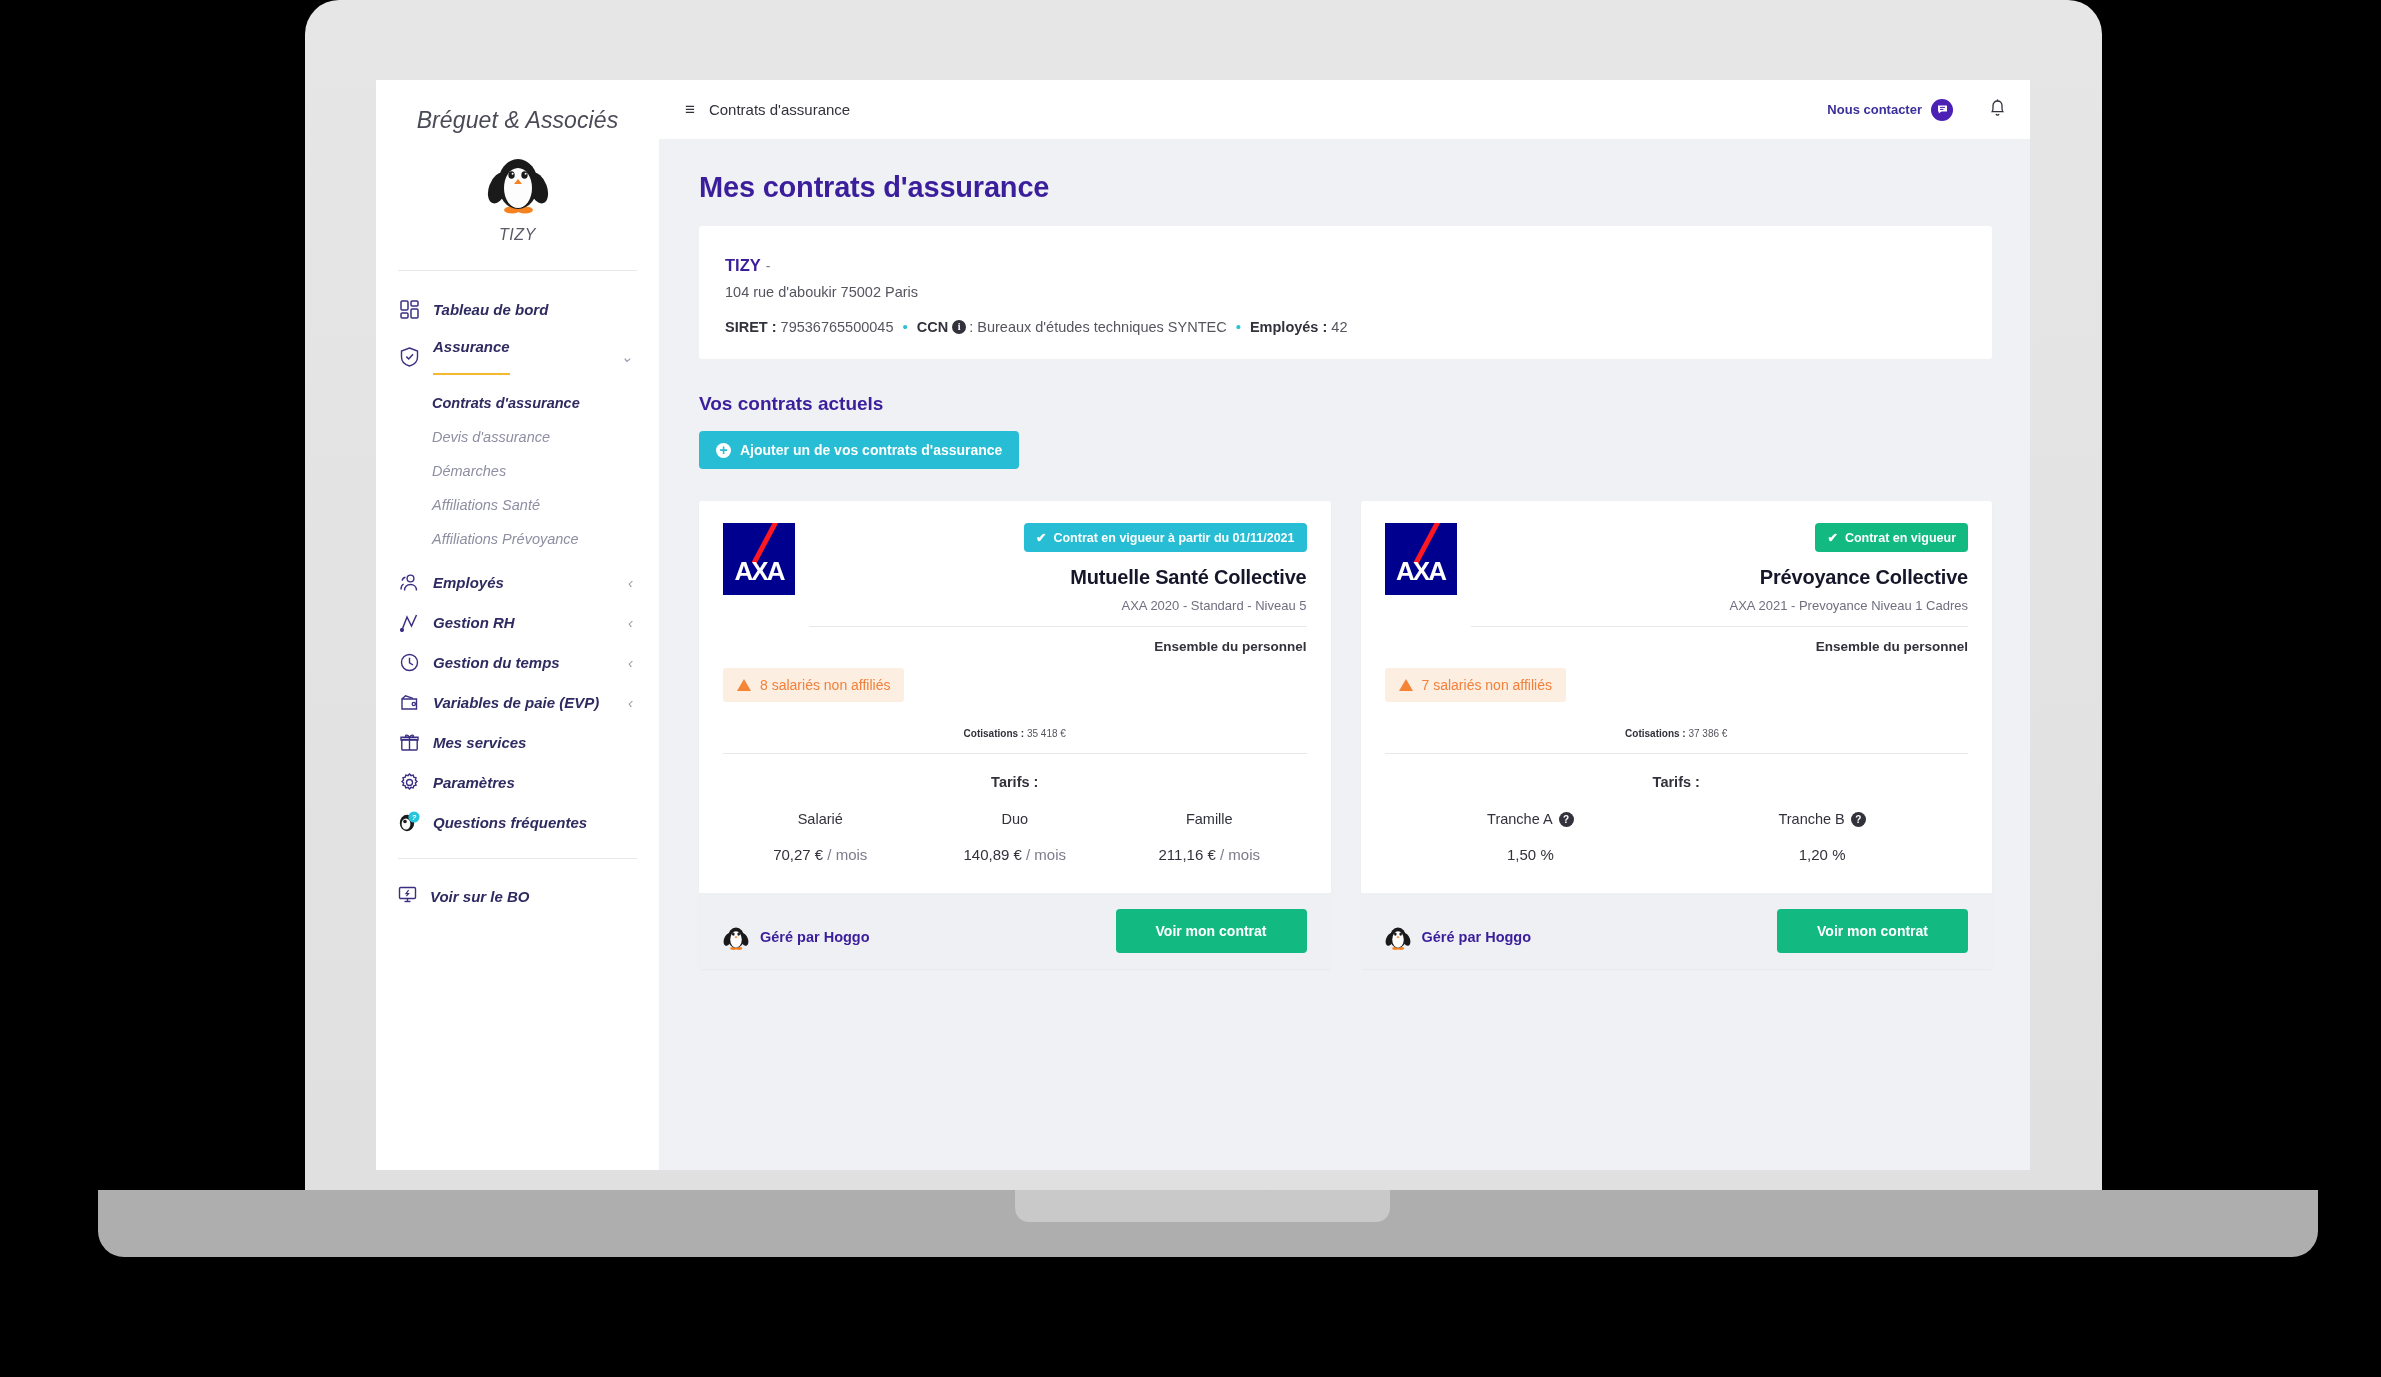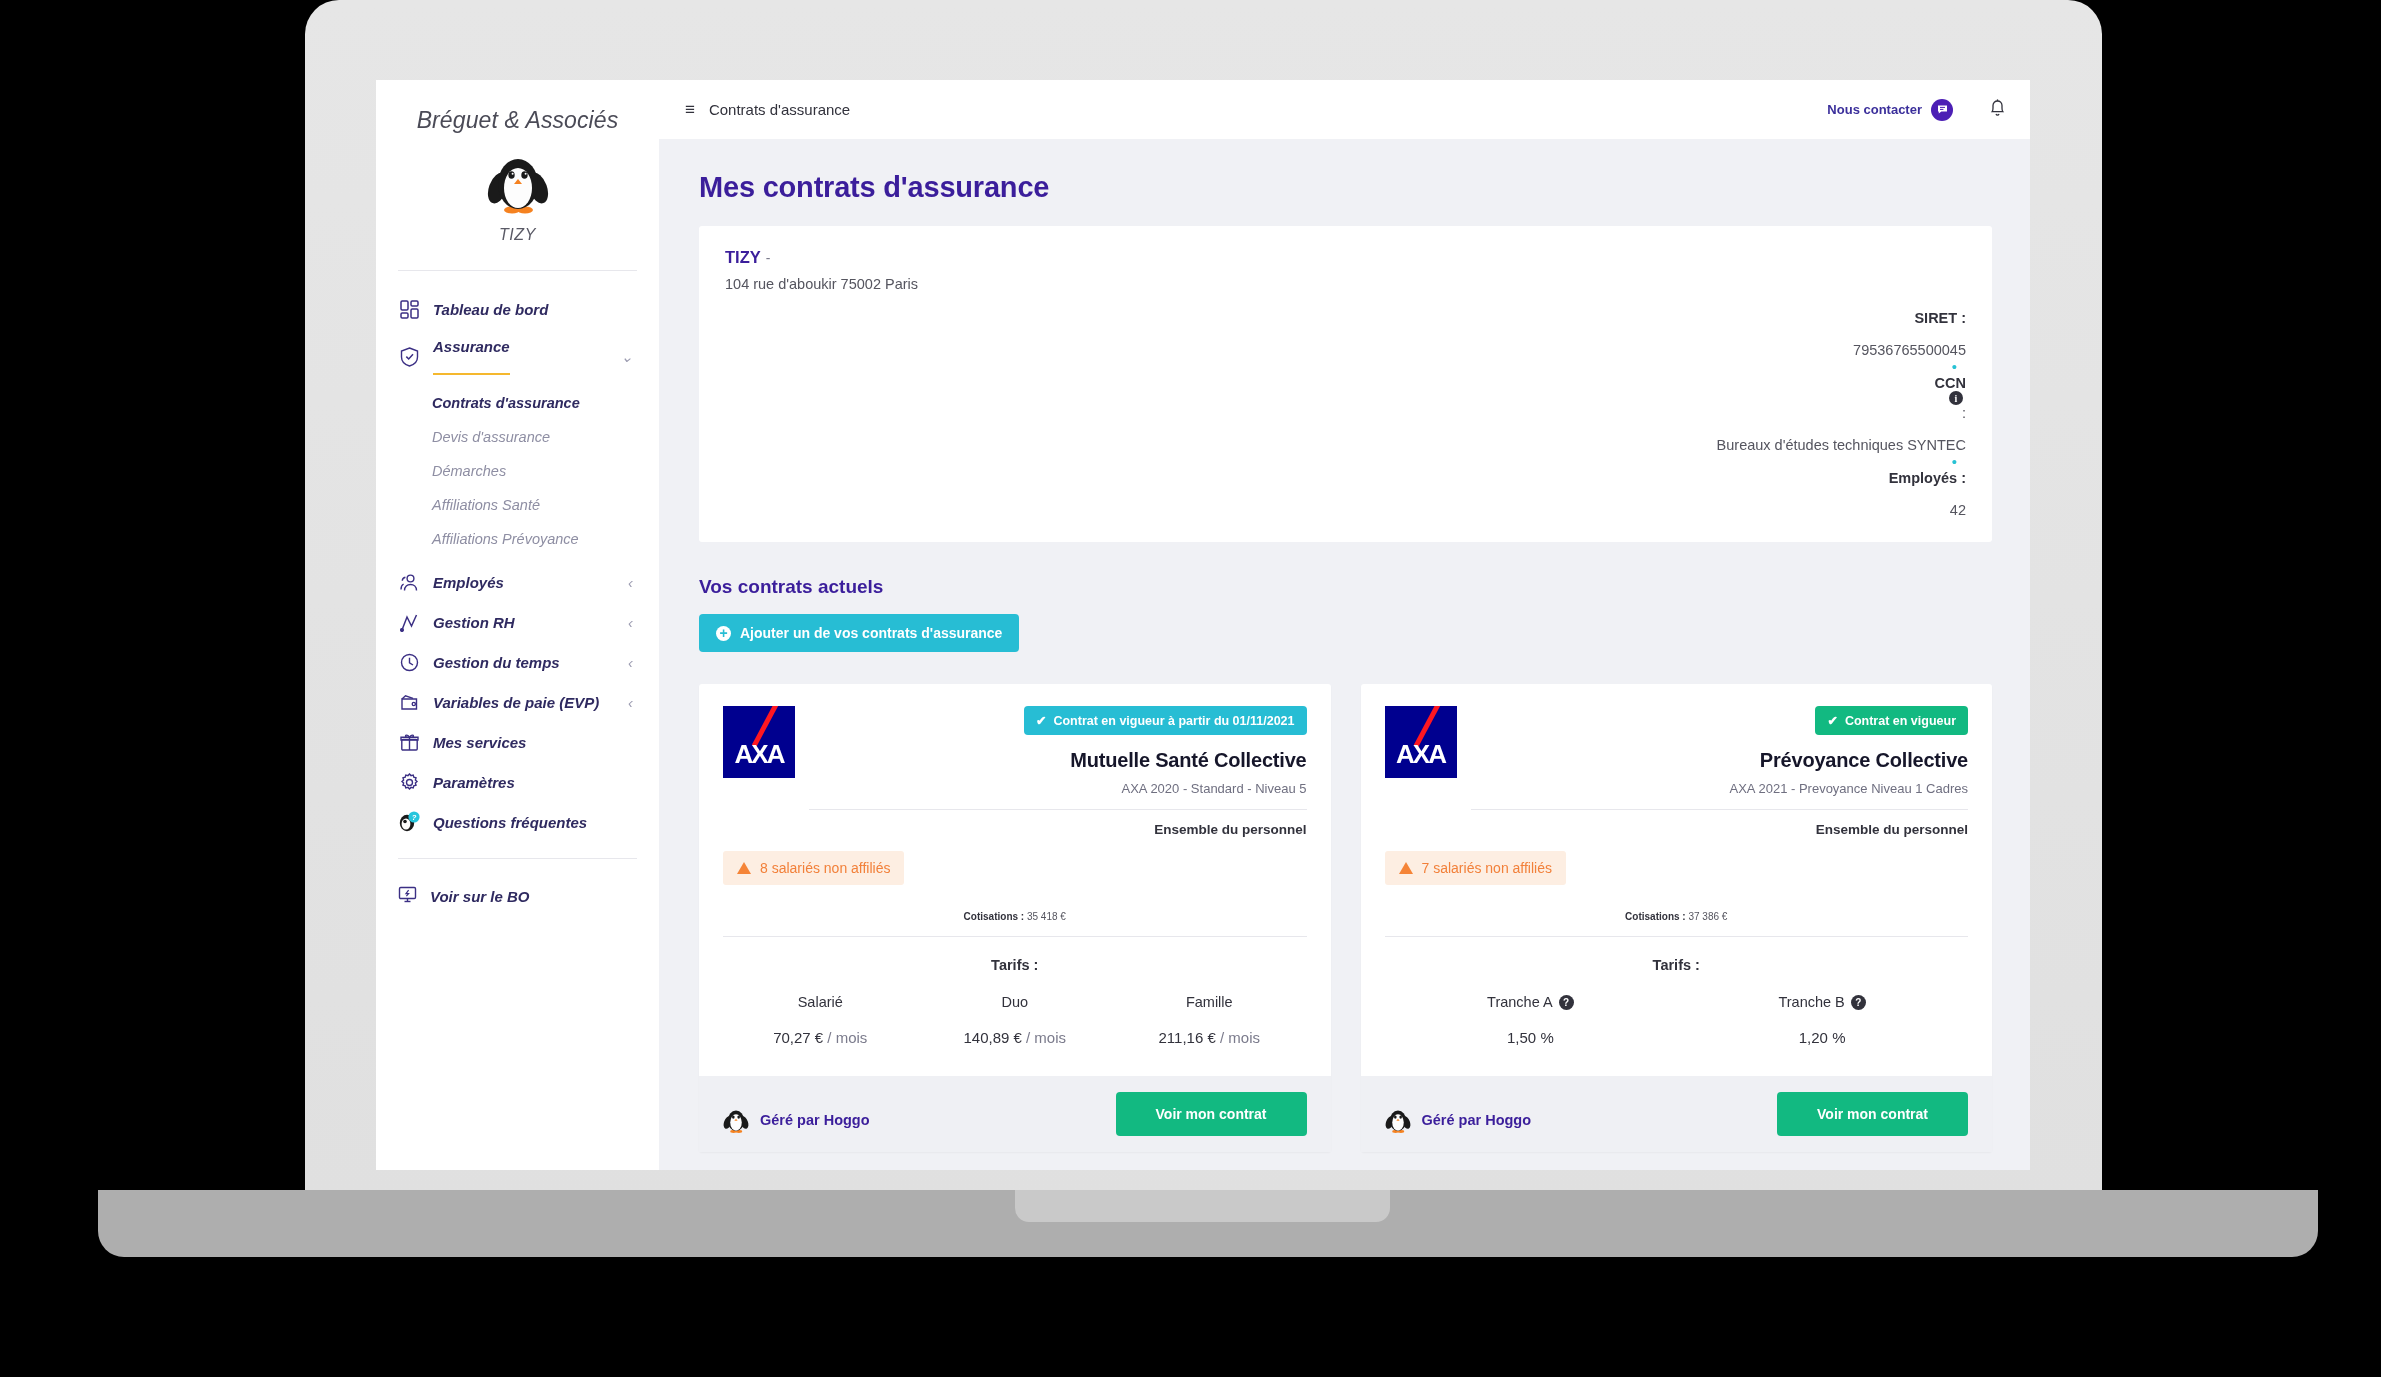--- a/index.html
+++ b/index.html
@@ -161,32 +161,32 @@
     background: #f0f1f5;
   }
   .page-title {
     font-size: 29px; font-weight: 700; color: #3b1e9b;
     letter-spacing: -.2px;
     margin-bottom: 22px;
   }
   .info-card {
     background: #fff;
     border-radius: 3px;
-    padding: 22px 26px 24px 26px;
+    padding: 30px 26px 24px 26px;
     margin-bottom: 34px;
   }
   .info-name {
     font-size: 16.5px; color: #3b1e9b; font-weight: 700;
     display: inline-block;
   }
   .info-name-suffix { font-size: 14px; color: #7b7b8c; margin-left: 5px; }
   .info-addr { font-size: 14.5px; color: #55555f; margin-top: 9px; }
   .info-meta {
     font-size: 14.5px; color: #55555f; margin-top: 18px;
-    display: flex; align-items: flex-end; flex-wrap: wrap; gap: 0; flex-direction: column;
+    display: flex; align-items: center; flex-wrap: wrap; gap: 0;
   }
   .info-meta b { color: #32323c; font-weight: 700; }
   .dot-sep { color: #28c2d4; margin: 0 9px; font-size: 15px; }
   .i-circle {
     display: inline-flex; align-items: center; justify-content: center;
     width: 14px; height: 14px; border-radius: 50%;
     background: #32323c; color: #fff;
     font-size: 10px; font-weight: 700; font-family: "Liberation Serif", serif;
     margin: 0 3px 0 4px; vertical-align: -1px;
   }

